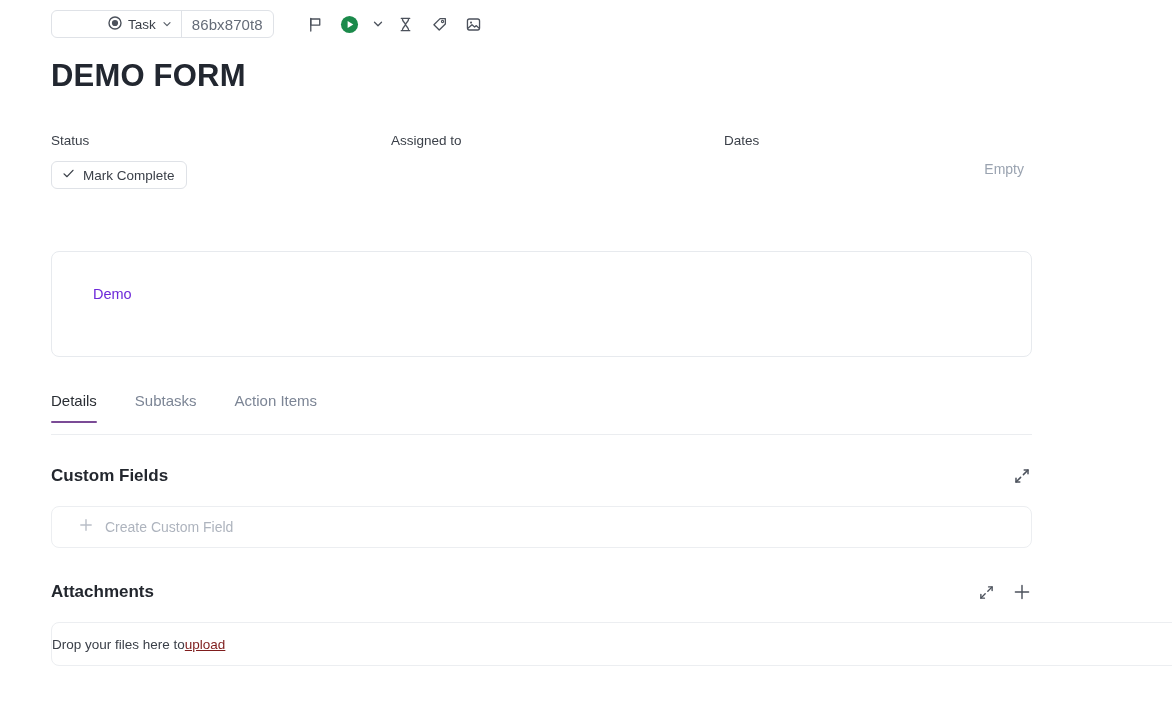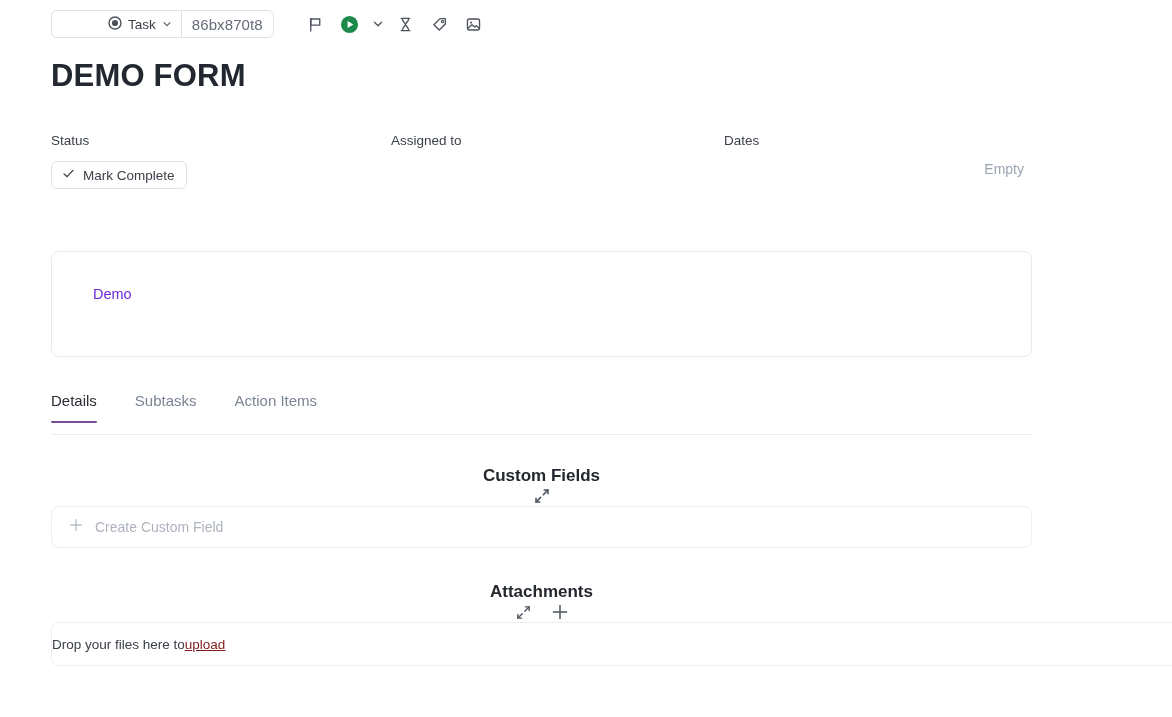--- a/index.html
+++ b/index.html
@@ -157,21 +157,20 @@
   }
 
   
   .section-head {
     position: absolute;
     width: 981px;
     left: 51px;
     display: flex;
     align-items: center;
     justify-content: space-between;
-    flex-direction: column;
   }
   .section-title {
     font-size: 17px;
     font-weight: bold;
     color: #23272e;
   }
   .section-actions {
     display: flex;
     align-items: center;
     gap: 16px;
@@ -186,21 +185,21 @@
   .cf-head { top: 466px; }
   .create-field {
     position: absolute;
     left: 51px; top: 506px;
     width: 981px; height: 42px;
     border: 1px solid #eceef1;
     border-radius: 8px;
     background: #fff;
     display: flex;
     align-items: center;
-    padding-left: 17px;
+    padding-left: 27px;
     gap: 12px;
     cursor: pointer;
   }
   .create-field-label {
     font-size: 14px;
     color: #aeb4be;
   }
   .plus-muted { color: #b9bec7; }
 
   .at-head { top: 582px; }

